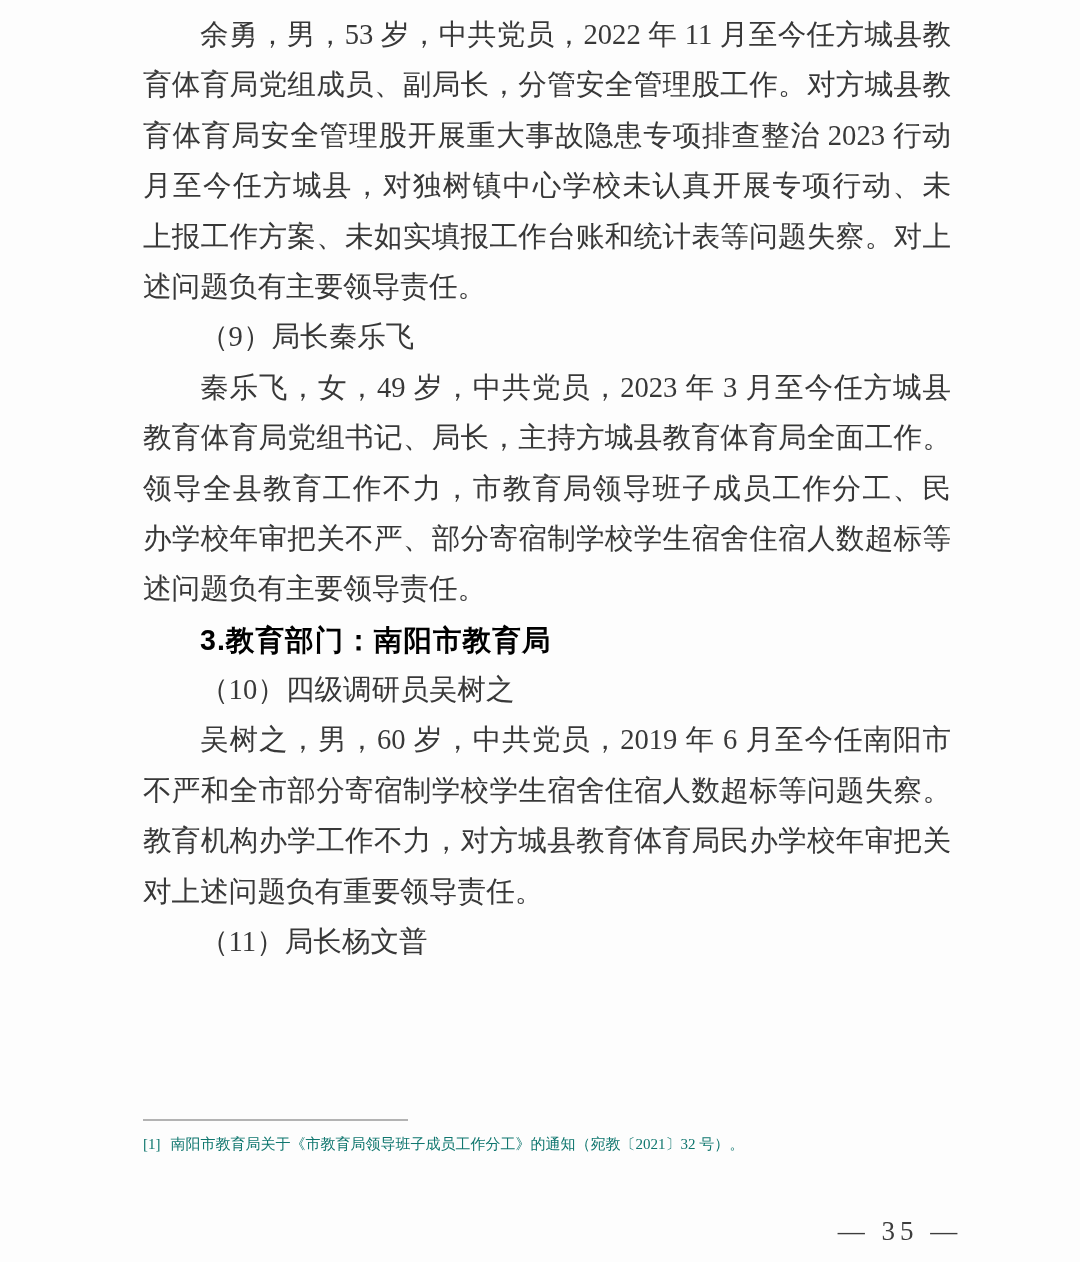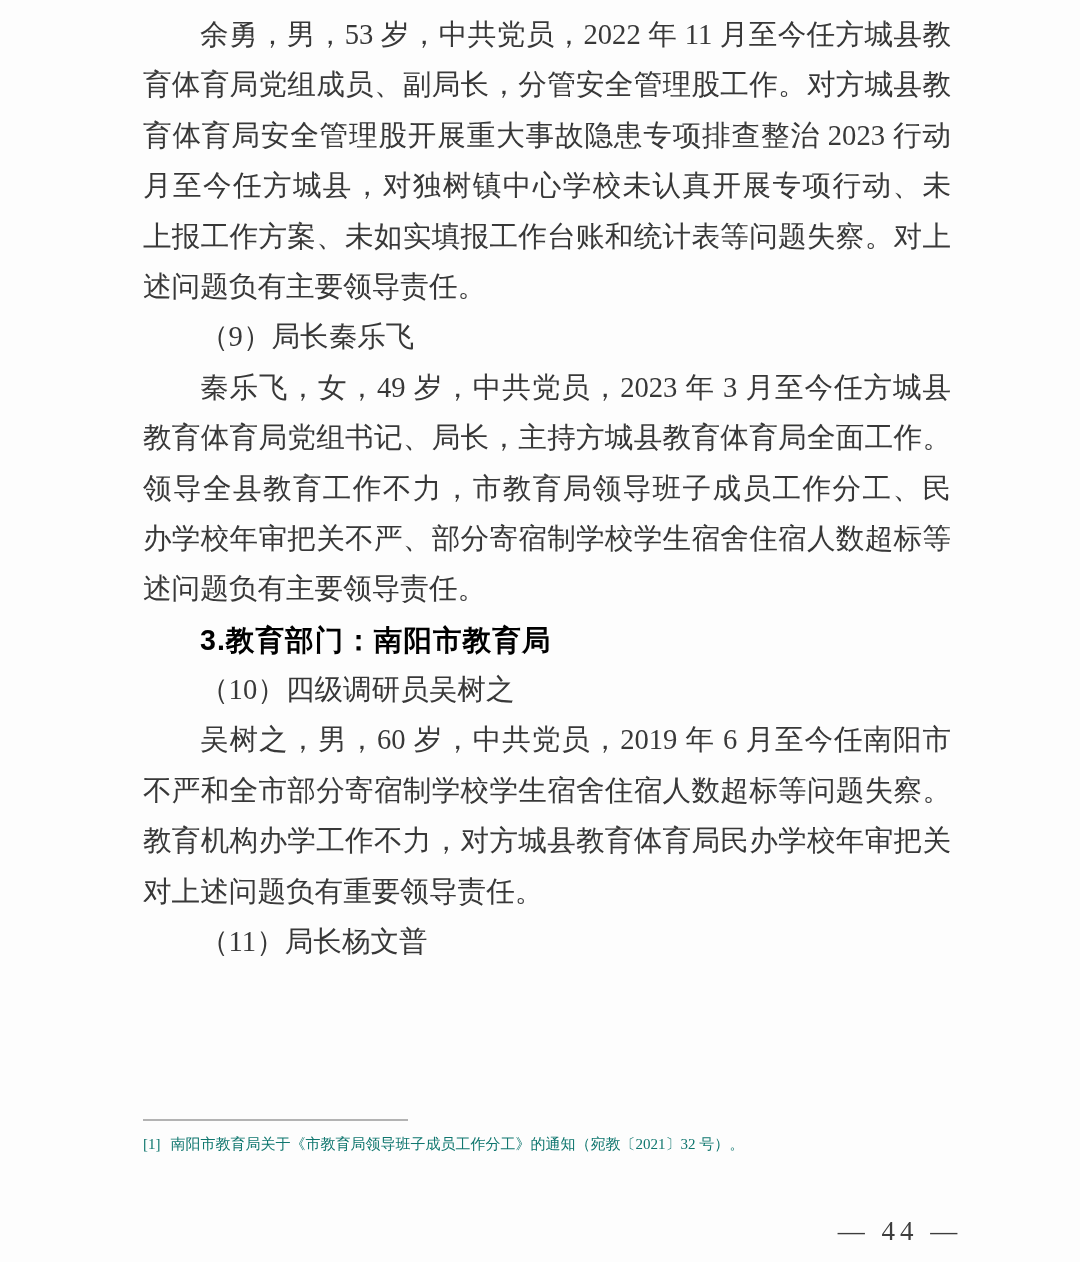--- a/index.html
+++ b/index.html
@@ -95,15 +95,15 @@
         <div class="line first">（11）局长杨文普</div>
       </div>
     </div>
 
   <div class="footnote-sep"></div>
 
   <div class="footnote">
     <span class="marker">[1]</span><span>南阳市教育局关于《市教育局领导班子成员工作分工》的通知（宛教〔2021〕32 号）。</span>
   </div>
 
-  <div class="page-number">— 44 —</div>
+  <div class="page-number">— 35 —</div>
 
 </div>
 
 </body></html>

